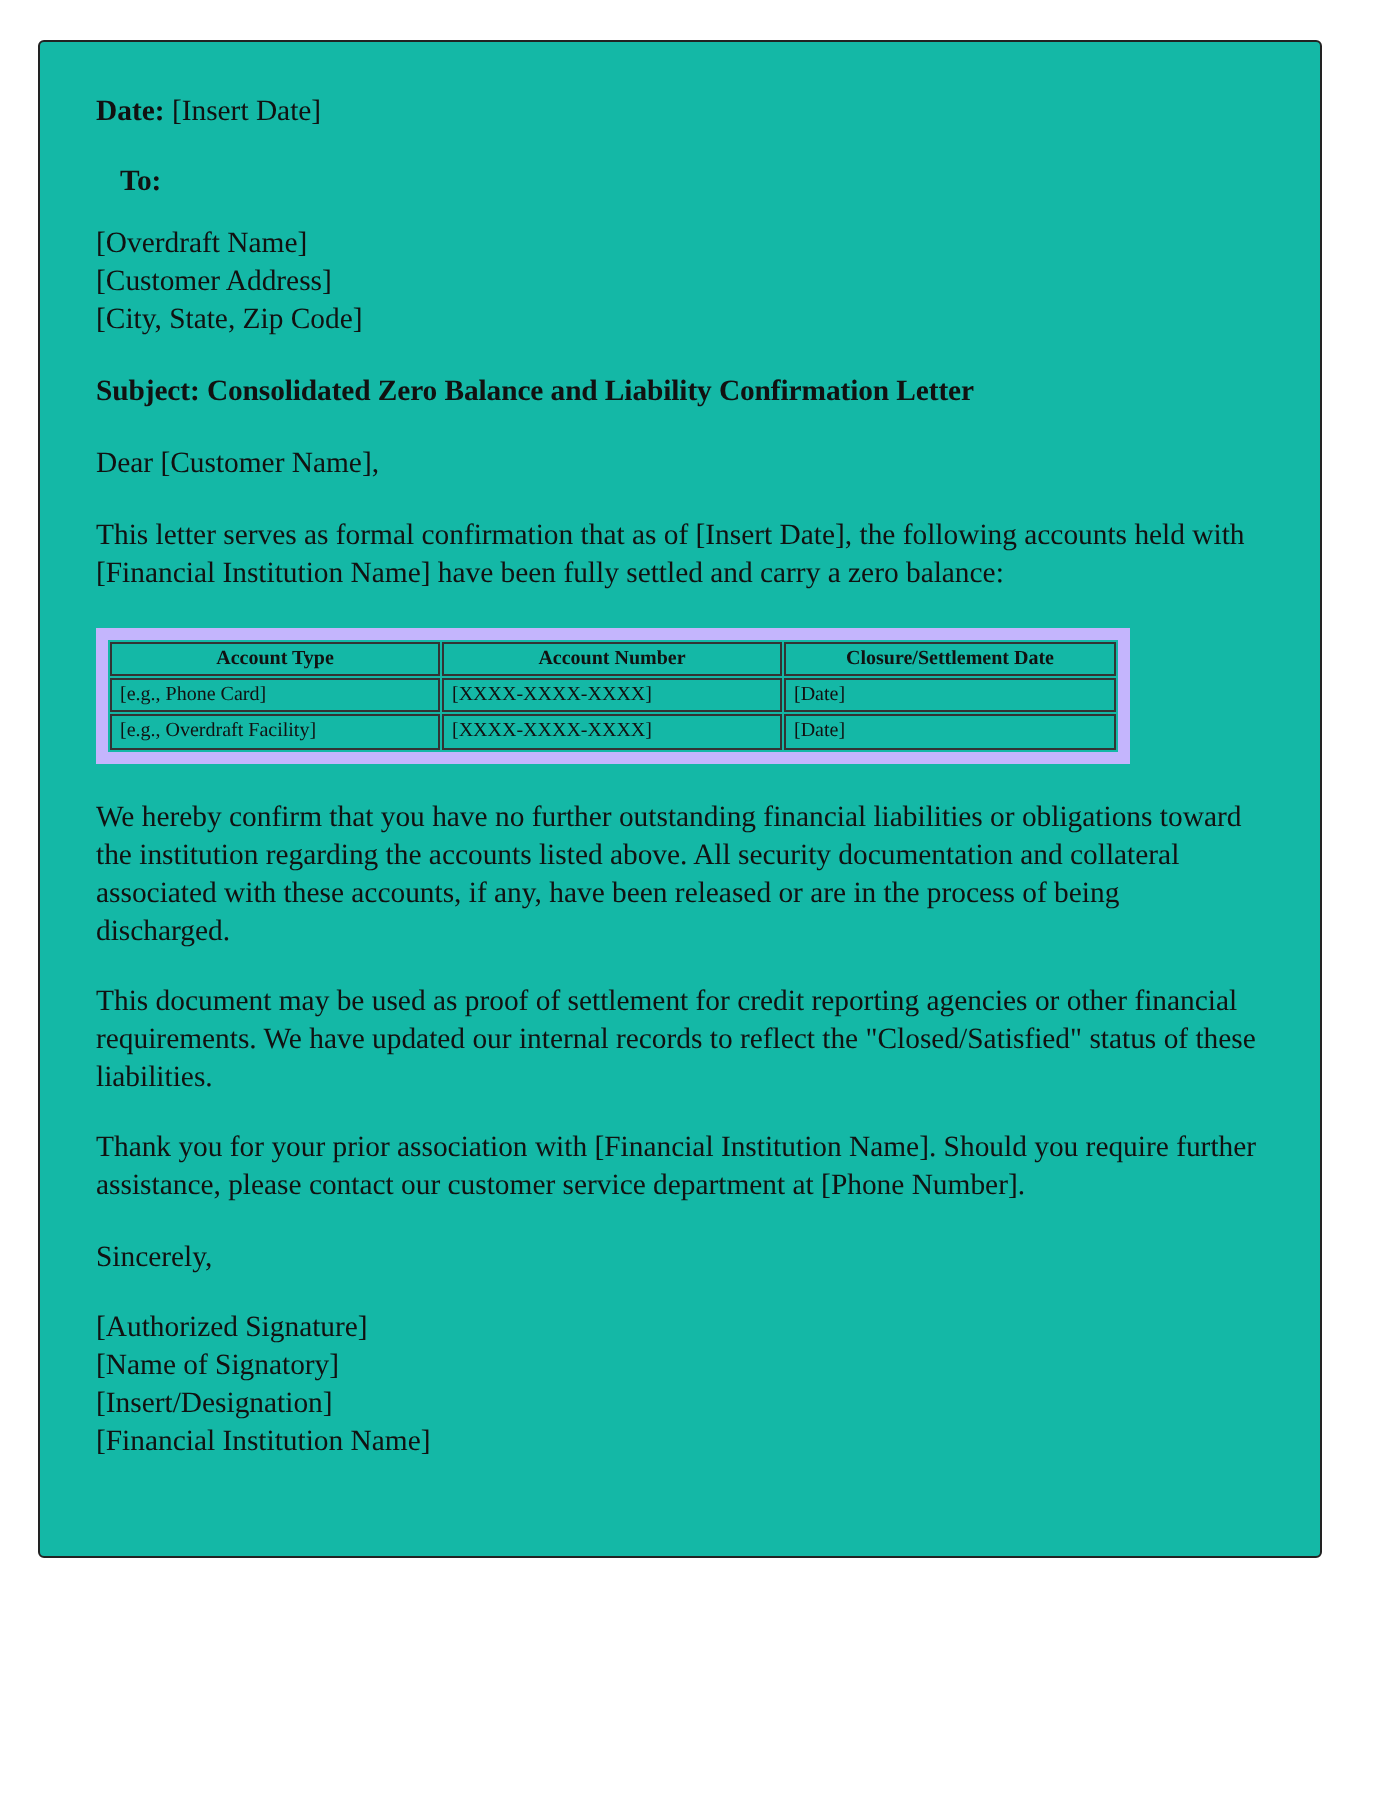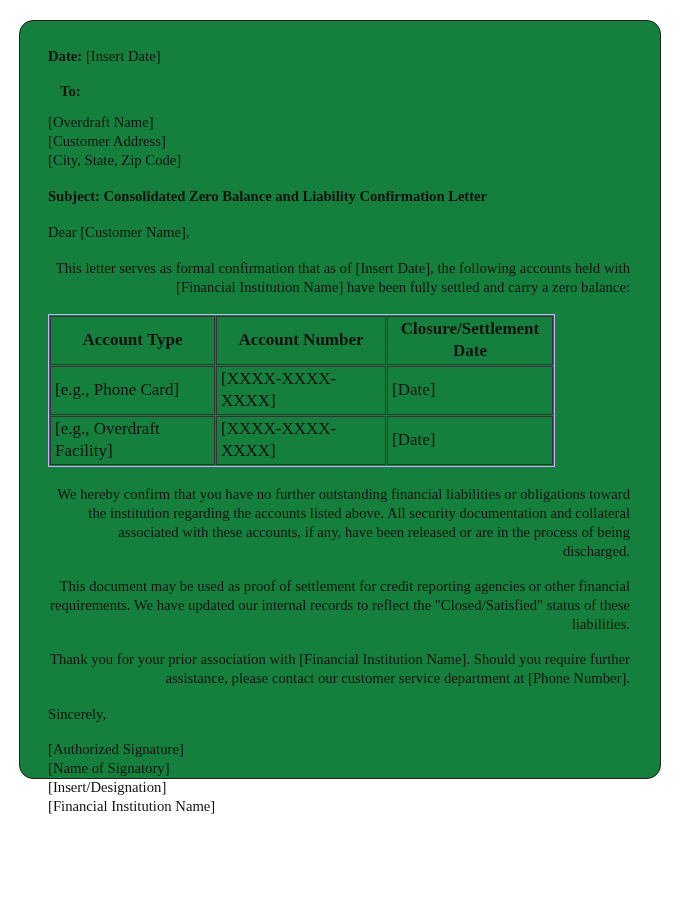--- a/index.html
+++ b/index.html
@@ -16,22 +16,22 @@
   }
 
   .letter-page {
     position: absolute;
     left: 19px;
     top: 20px;
     width: 642px;
     height: 759px;
     box-sizing: border-box;
     border: 1.5px solid #222222;
-    border-radius: 14px;
-    background: #15803d;
+    border-radius: 3px;
+    background: #14b8a6;
   }
 
   .letter-body {
     padding: 26px 30px 0 28px;
     font-size: 14.7px;
     line-height: 1.30;
   }
 
   .line-block { margin: 12px; }
 
@@ -50,31 +50,31 @@
     margin: 0 0 17px 0;
     letter-spacing: -0.05px;
   }
 
   .salutation {
     margin: 0 0 17px 0;
   }
 
   .para {
     margin: 0 0 16px 0;
-    text-align: right;
+    text-align: left;
   }
 
   .intro-para { margin-bottom: 17px; }
 
   table.accounts {
     border-collapse: separate;
     border-spacing: 1px;
-    border: 1px solid #c4b5fd;
+    border: 6px solid #c4b5fd;
     margin: 0 0 18px 0;
-    font-size: 17px;
+    font-size: 10px;
     width: 503px;
     table-layout: fixed;
   }
   table.accounts th,
   table.accounts td {
     border: 1px solid #333333;
     padding: 1px 4px;
     font-weight: normal;
     line-height: 1.32;
   }

